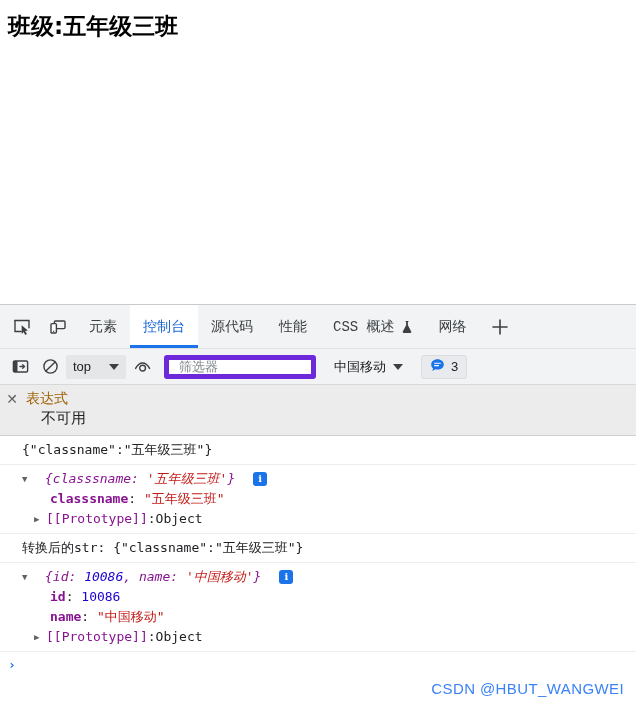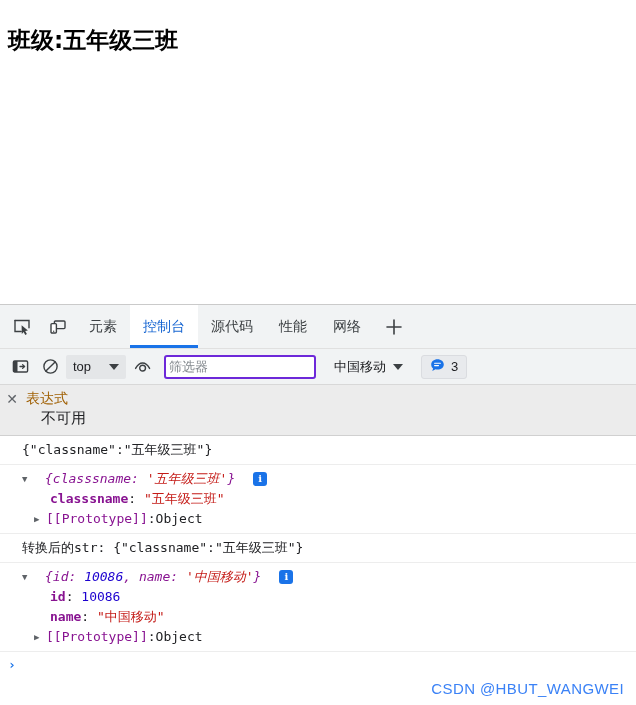--- a/index.html
+++ b/index.html
@@ -14,21 +14,20 @@
   * { box-sizing: border-box; }
 
   
   .page-viewport {
     position: absolute;
     left: 0; top: 0;
     width: 636px;
     height: 304px;
     background: #ffffff;
     overflow: hidden;
-    margin-top: 14px;
   }
   .page-heading {
     margin: 0;
     padding: 10px 8px 0 8px;
     font-size: 23px;
     font-weight: 700;
     color: #000000;
     font-family: "DejaVu Sans", "Liberation Sans", sans-serif;
     letter-spacing: 0px;
     line-height: 32px;
@@ -138,25 +137,25 @@
     border-left: 5px solid transparent;
     border-right: 5px solid transparent;
     border-top: 6px solid #3c4043;
   }
   .filter-box {
     flex: 0 0 auto;
     width: 152px;
     height: 24px;
     margin-left: 6px;
     background: #ffffff;
-    border: 2px solid #6d28d9;
+    border: 5px solid #6d28d9;
     border-radius: 3px;
     display: flex;
     align-items: center;
-    padding: 0 1px;
+    padding: 0 8px;
   }
   .filter-box input {
     border: 0;
     outline: none;
     width: 100%;
     font-size: 13px;
     color: #202124;
     background: transparent;
     font-family: "DejaVu Sans", "Liberation Sans", sans-serif;
   }
@@ -361,20 +360,28 @@
       <span class="tab-label">元素</span>
     </div>
     <div class="tab active">
       <span class="tab-label">控制台</span>
     </div>
     <div class="tab">
       <span class="tab-label">源代码</span>
     </div>
     <div class="tab">
       <span class="tab-label">性能</span>
+    </div>
+    <div class="tab">
+      <span class="tab-label">CSS 概述</span>
+      <span class="flask-icon">
+        <svg width="12" height="14" viewBox="0 0 12 14" aria-hidden="true">
+          <path d="M4.6 1h2.8v1H6.9v3.2l3.3 6.4c.35.7-.1 1.4-.9 1.4H2.7c-.8 0-1.25-.7-.9-1.4L5.1 5.2V2H4.6z" fill="#3c4043"></path>
+        </svg>
+      </span>
     </div>
     <div class="tab">
       <span class="tab-label">网络</span>
     </div>
 
     <div class="tab-add">
       <svg width="22" height="22" viewBox="0 0 22 22" aria-hidden="true">
         <path d="M11 4v14M4 11h14" stroke="#3c4043" stroke-width="1.6" stroke-linecap="round"></path>
       </svg>
     </div>

